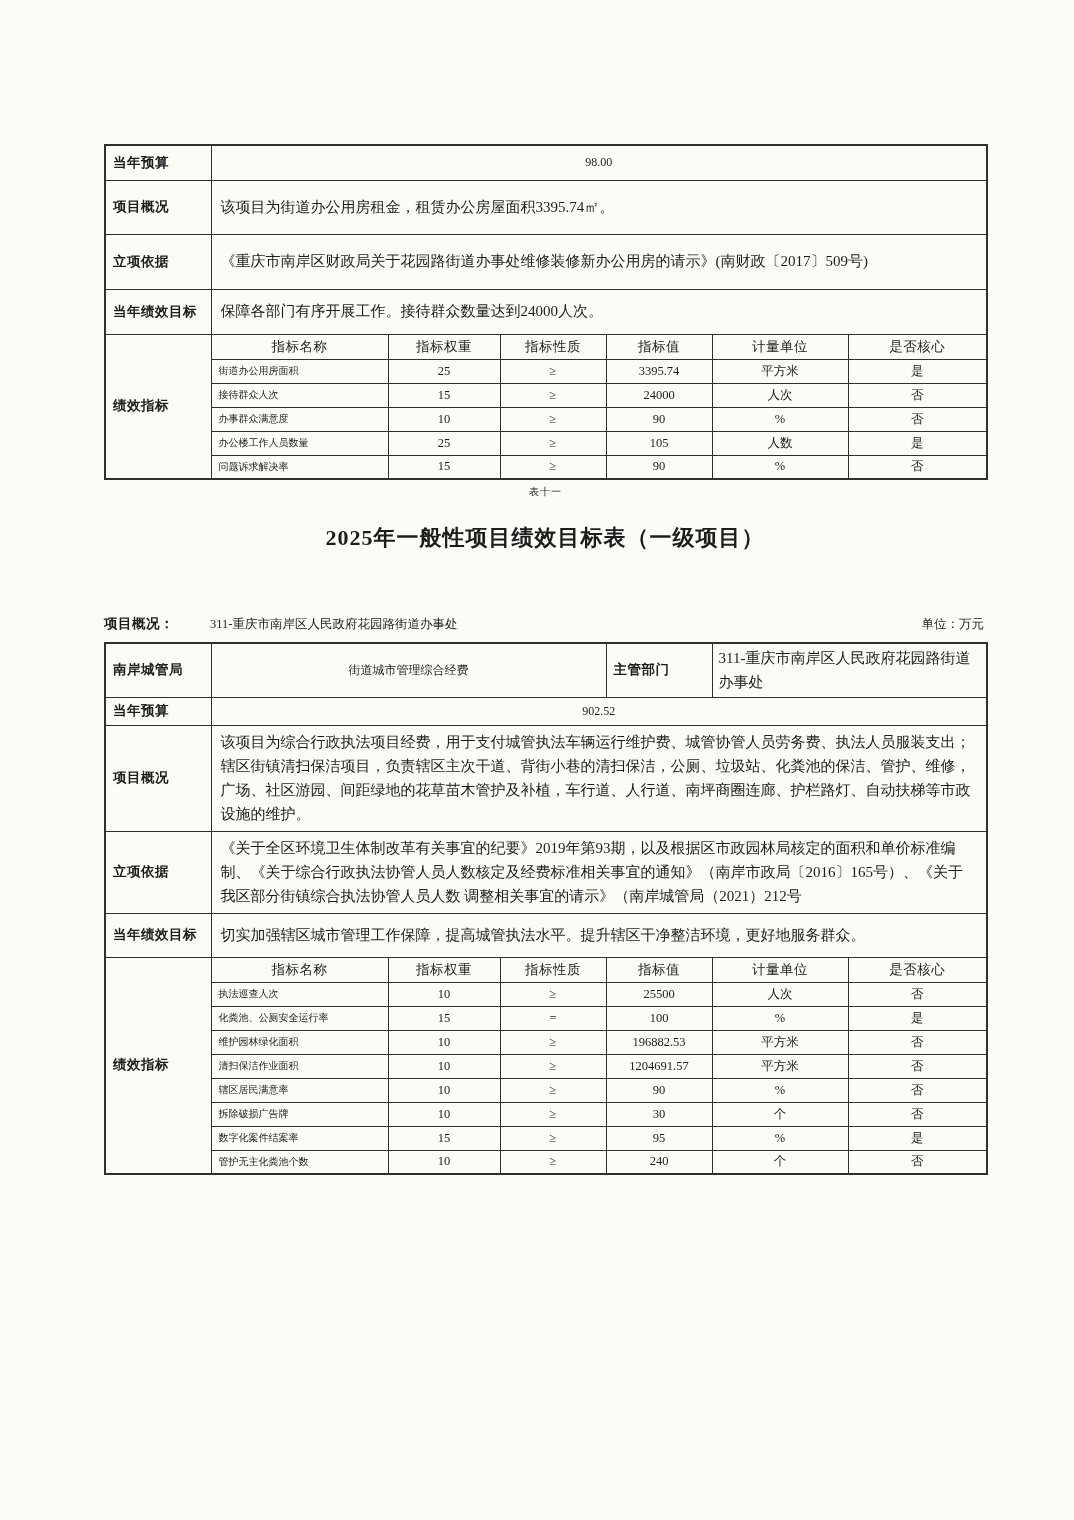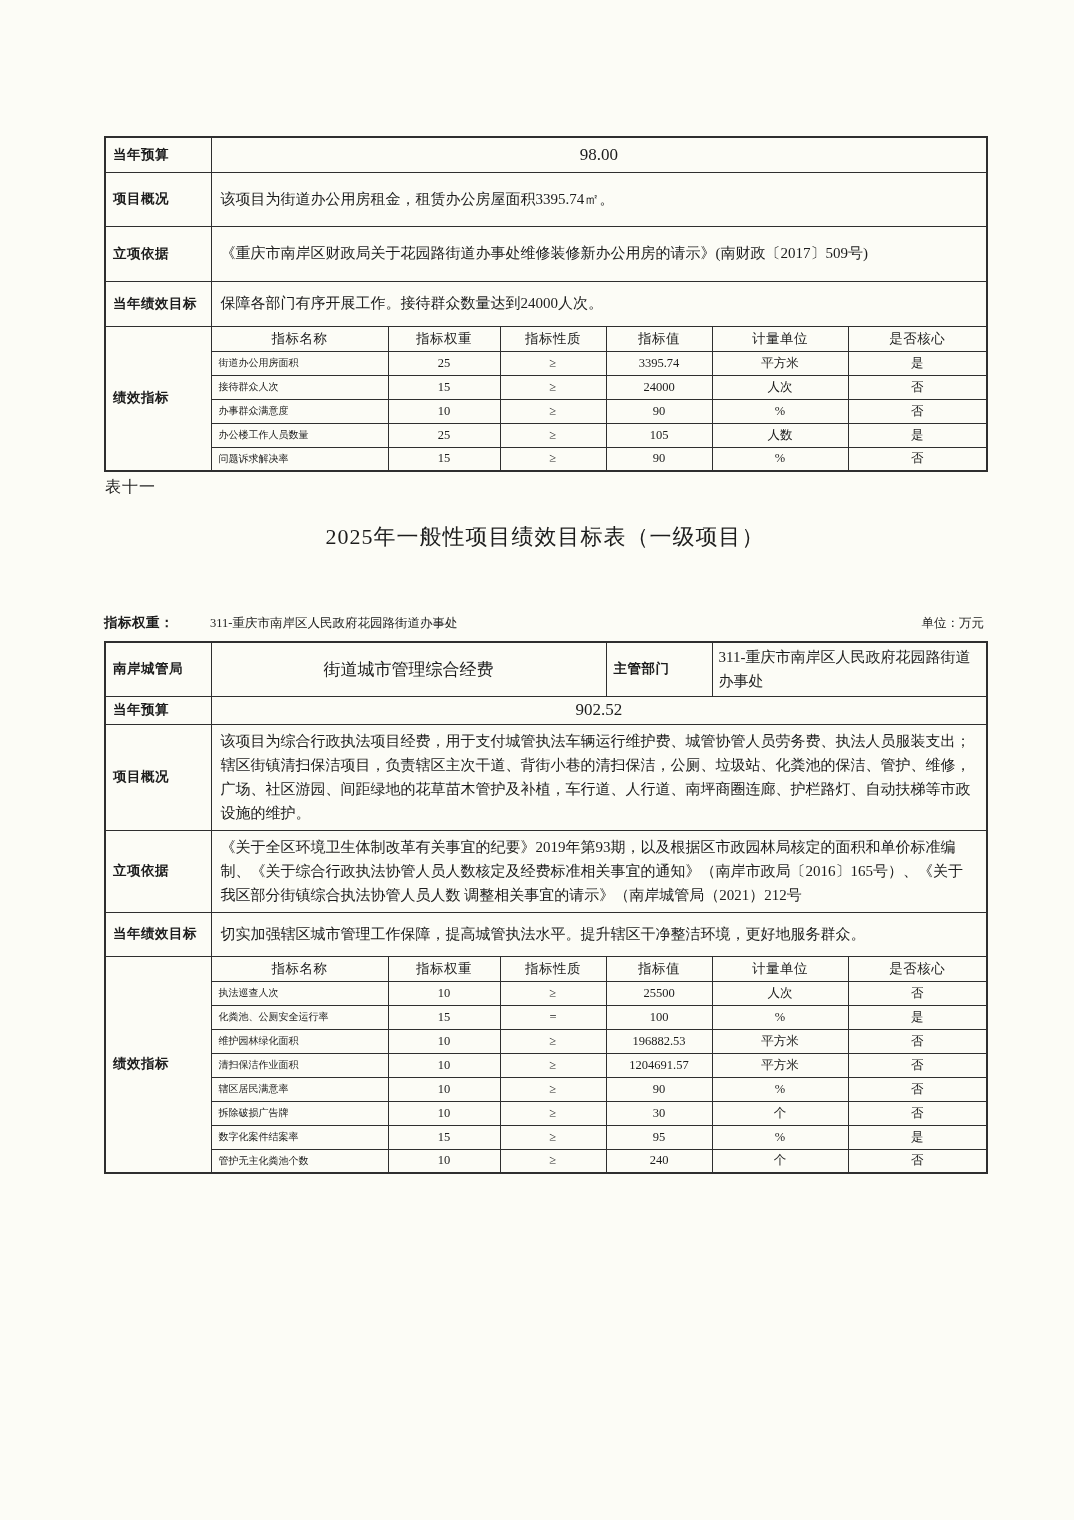--- a/index.html
+++ b/index.html
@@ -4,21 +4,21 @@
 <style>
   * { margin:0; padding:0; box-sizing:border-box; }
   html, body { background:#fcfcf6; }
   body {
     width:1074px; height:1520px;
     font-family:"Liberation Serif","DejaVu Serif",serif;
     color:#1c1c1c;
     position:relative;
     overflow:hidden;
   }
-  .page { position:absolute; left:0; top:8px; width:1074px; height:1132px; }
+  .page { position:absolute; left:0; top:16px; width:1074px; height:1132px; }
   .content { position:absolute; left:104px; top:128px; width:882px; }
 
   table.doc {
     border-collapse:collapse;
     table-layout:fixed;
     width:882px;
     border:2px solid #2f2f2f;
     background:transparent;
   }
   table.doc td, table.doc th {
@@ -27,45 +27,46 @@
     overflow:hidden;
     word-break:break-all;
   }
   td.label {
     font-weight:bold;
     font-size:13.5px;
     padding:2px 7px;
     text-align:left;
     letter-spacing:0.5px;
   }
-  td.value-center { text-align:center; font-size:17px; }
+  td.value-center { text-align:center; font-size:12px; }
   td.text {
     font-size:15px;
     padding:4px 9px;
     line-height:1.62;
     text-align:left;
   }
   th.ind {
     font-weight:normal;
     font-size:13.5px;
     text-align:center;
     letter-spacing:0.5px;
   }
   td.ind-name { font-size:10px; padding:2px 7px; text-align:left; }
   td.ind-c { font-size:12.5px; text-align:center; }
 
   .caption {
-    font-size:16px;
+    font-size:10px;
     margin:5px 0 0 1px;
     letter-spacing:1px;
+    text-align:center;
   }
   .title {
     text-align:center;
     font-size:22px;
-    font-weight:normal;
+    font-weight:bold;
     margin-top:24px;
     letter-spacing:1px;
   }
   .meta-row {
     display:flex;
     justify-content:space-between;
     align-items:baseline;
     margin-top:34px;
     margin-bottom:9px;
     padding-right:2px;
@@ -161,21 +162,21 @@
   </tr>
         </tbody>
     </table>
 
     <div class="caption">表十一</div>
 
     <div class="title">2025年一般性项目绩效目标表（一级项目）</div>
 
     <div class="meta-row">
       <div class="meta-left">
-        <span class="meta-label">指标权重：</span>
+        <span class="meta-label">项目概况：</span>
         <span class="meta-value">311-重庆市南岸区人民政府花园路街道办事处</span>
       </div>
       <div class="unit-note">单位：万元</div>
     </div>
 
     <table class="doc">
       <colgroup>
         <col style="width:106px">
           <col style="width:177px">
           <col style="width:112px">

